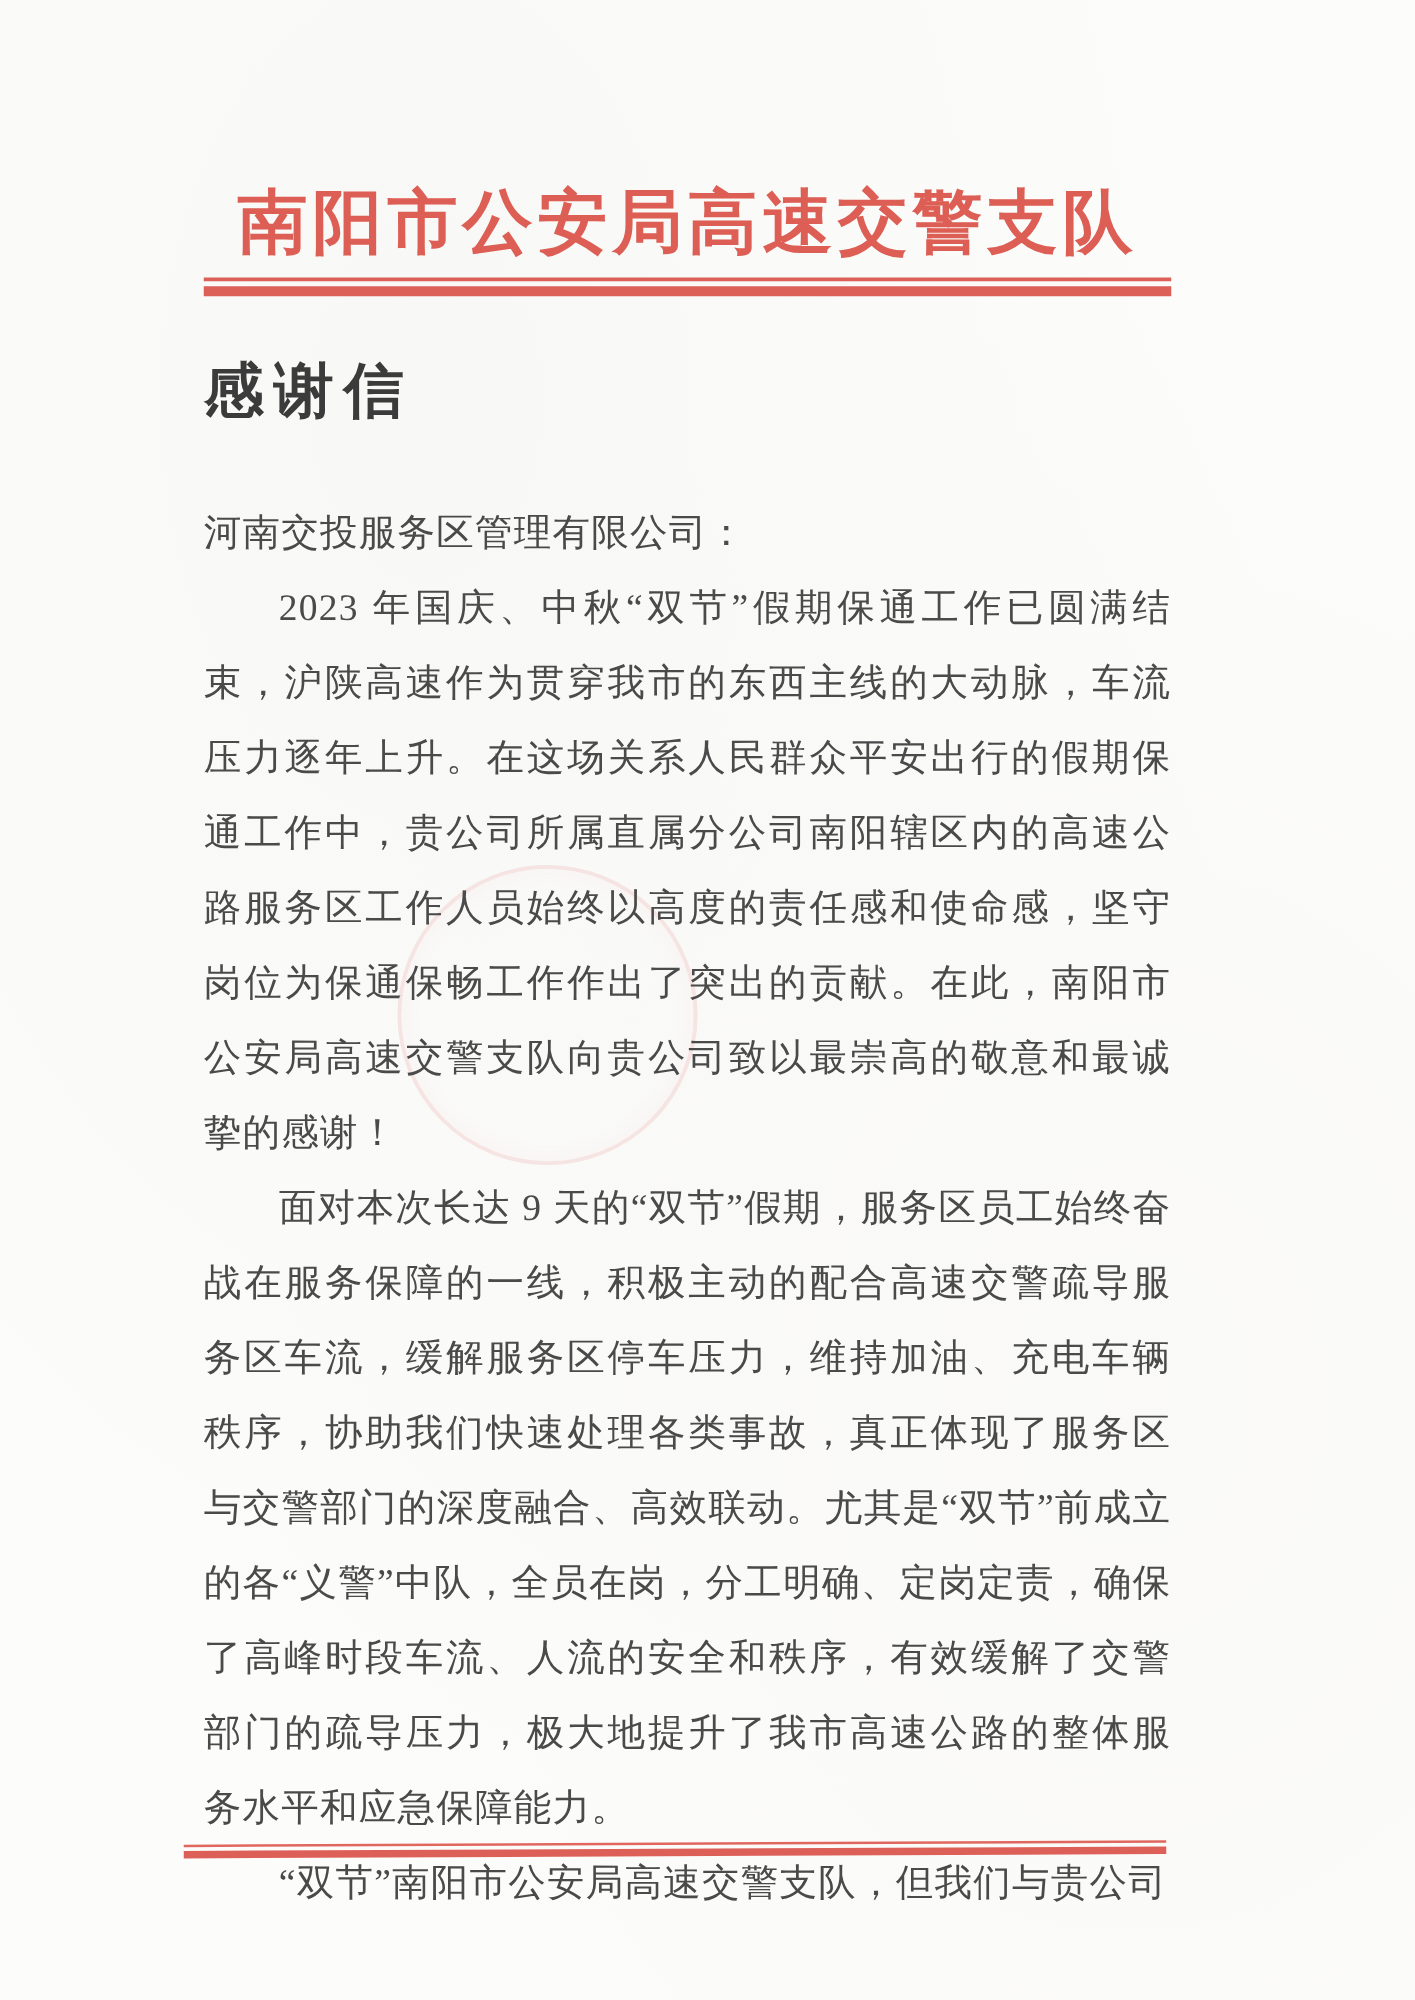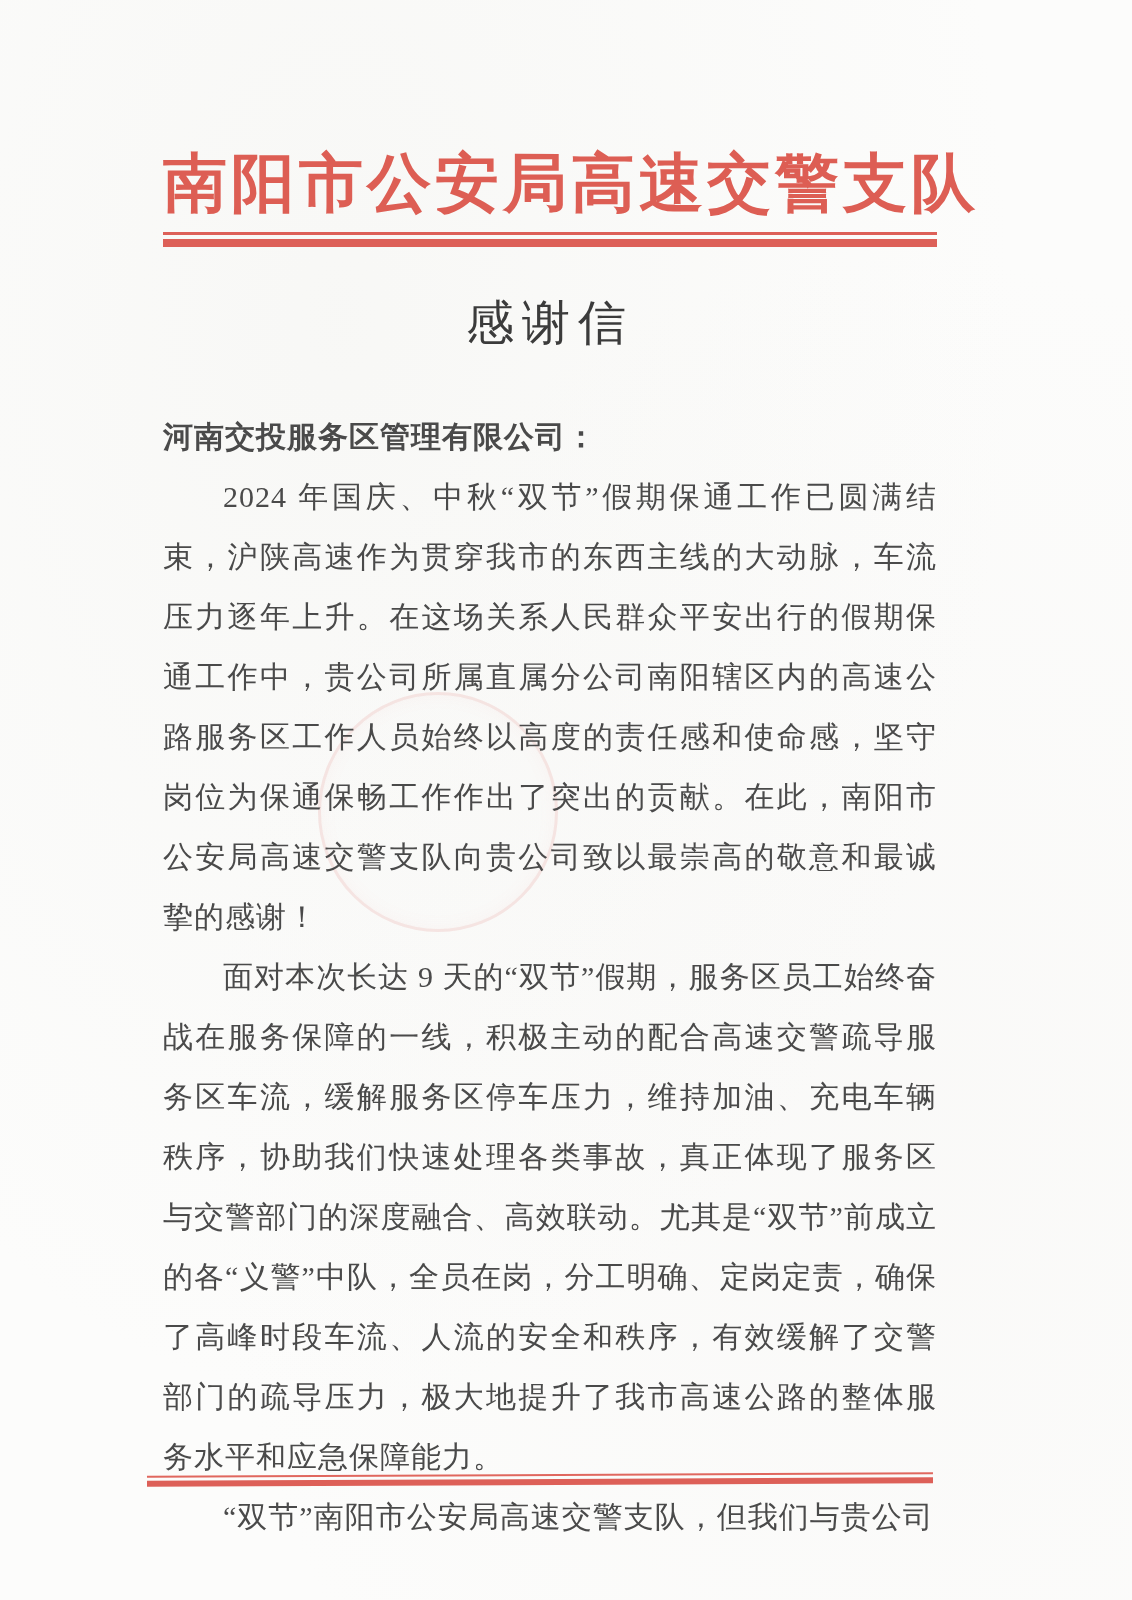--- a/index.html
+++ b/index.html
@@ -21,54 +21,52 @@
   .content {
     position: absolute;
     left: 163px;
     top: 140px;
     width: 774px;
   }
   .letterhead {
     text-align: center;
     font-family: "Liberation Sans", "DejaVu Sans", sans-serif;
     font-weight: bold;
-    font-size: 64px;
+    font-size: 56px;
     letter-spacing: 4px;
     color: #dd5e54;
     white-space: nowrap;
     line-height: 1.35;
   }
   .header-rule { margin-top: 6px; }
   .header-rule .thin {
     height: 3px; background: #dd6058; width: 100%;
   }
   .header-rule .gap { height: 4px; }
   .header-rule .thick {
     height: 8px; background: #dd6058; width: 100%;
   }
   .doc-title {
     margin-top: 44px;
-    text-align: center;
     font-family: "Liberation Sans", "DejaVu Sans", sans-serif;
-    font-weight: normal;
+    font-weight: bold;
     font-size: 48px;
     letter-spacing: 8px;
     color: #3b3b3b;
   }
   .letter-body {
     margin-top: 52px;
     font-size: 30px;
     line-height: 60px;
     color: #4a4a4a;
     text-align: justify;
   }
   .salutation {
     text-align: left;
     letter-spacing: 1px;
-    font-weight: bold;
   }
   .letter-body p.para {
     text-indent: 2em;
     letter-spacing: 1px;
     margin: 0;
   }
   .bottom-rule {
     position: absolute;
     left: 147px;
     top: 1474px;
@@ -104,21 +102,21 @@
   <div class="header-rule">
     <div class="thin"></div>
     <div class="gap"></div>
     <div class="thick"></div>
   </div>
 
   <div class="doc-title">感谢信</div>
 
   <div class="letter-body">
     <p class="salutation">河南交投服务区管理有限公司：</p>
-    <p class="para">2024 年国庆、中秋“双节”假期保通工作已圆满结束，沪陕高速作为贯穿我市的东西主线的大动脉，车流压力逐年上升。在这场关系人民群众平安出行的假期保通工作中，贵公司所属直属分公司南阳辖区内的高速公路服务区工作人员始终以高度的责任感和使命感，坚守岗位为保通保畅工作作出了突出的贡献。在此，南阳市公安局高速交警支队向贵公司致以最崇高的敬意和最诚挚的感谢！</p>
+    <p class="para">2023 年国庆、中秋“双节”假期保通工作已圆满结束，沪陕高速作为贯穿我市的东西主线的大动脉，车流压力逐年上升。在这场关系人民群众平安出行的假期保通工作中，贵公司所属直属分公司南阳辖区内的高速公路服务区工作人员始终以高度的责任感和使命感，坚守岗位为保通保畅工作作出了突出的贡献。在此，南阳市公安局高速交警支队向贵公司致以最崇高的敬意和最诚挚的感谢！</p>
     <p class="para">面对本次长达 9 天的“双节”假期，服务区员工始终奋战在服务保障的一线，积极主动的配合高速交警疏导服务区车流，缓解服务区停车压力，维持加油、充电车辆秩序，协助我们快速处理各类事故，真正体现了服务区与交警部门的深度融合、高效联动。尤其是“双节”前成立的各“义警”中队，全员在岗，分工明确、定岗定责，确保了高峰时段车流、人流的安全和秩序，有效缓解了交警部门的疏导压力，极大地提升了我市高速公路的整体服务水平和应急保障能力。</p>
     <p class="para">“双节”南阳市公安局高速交警支队，但我们与贵公司</p>
   </div>
 
 </div>
 
 <div class="bottom-rule">
   <div class="thin"></div>
   <div class="gap"></div>
   <div class="thick"></div>

